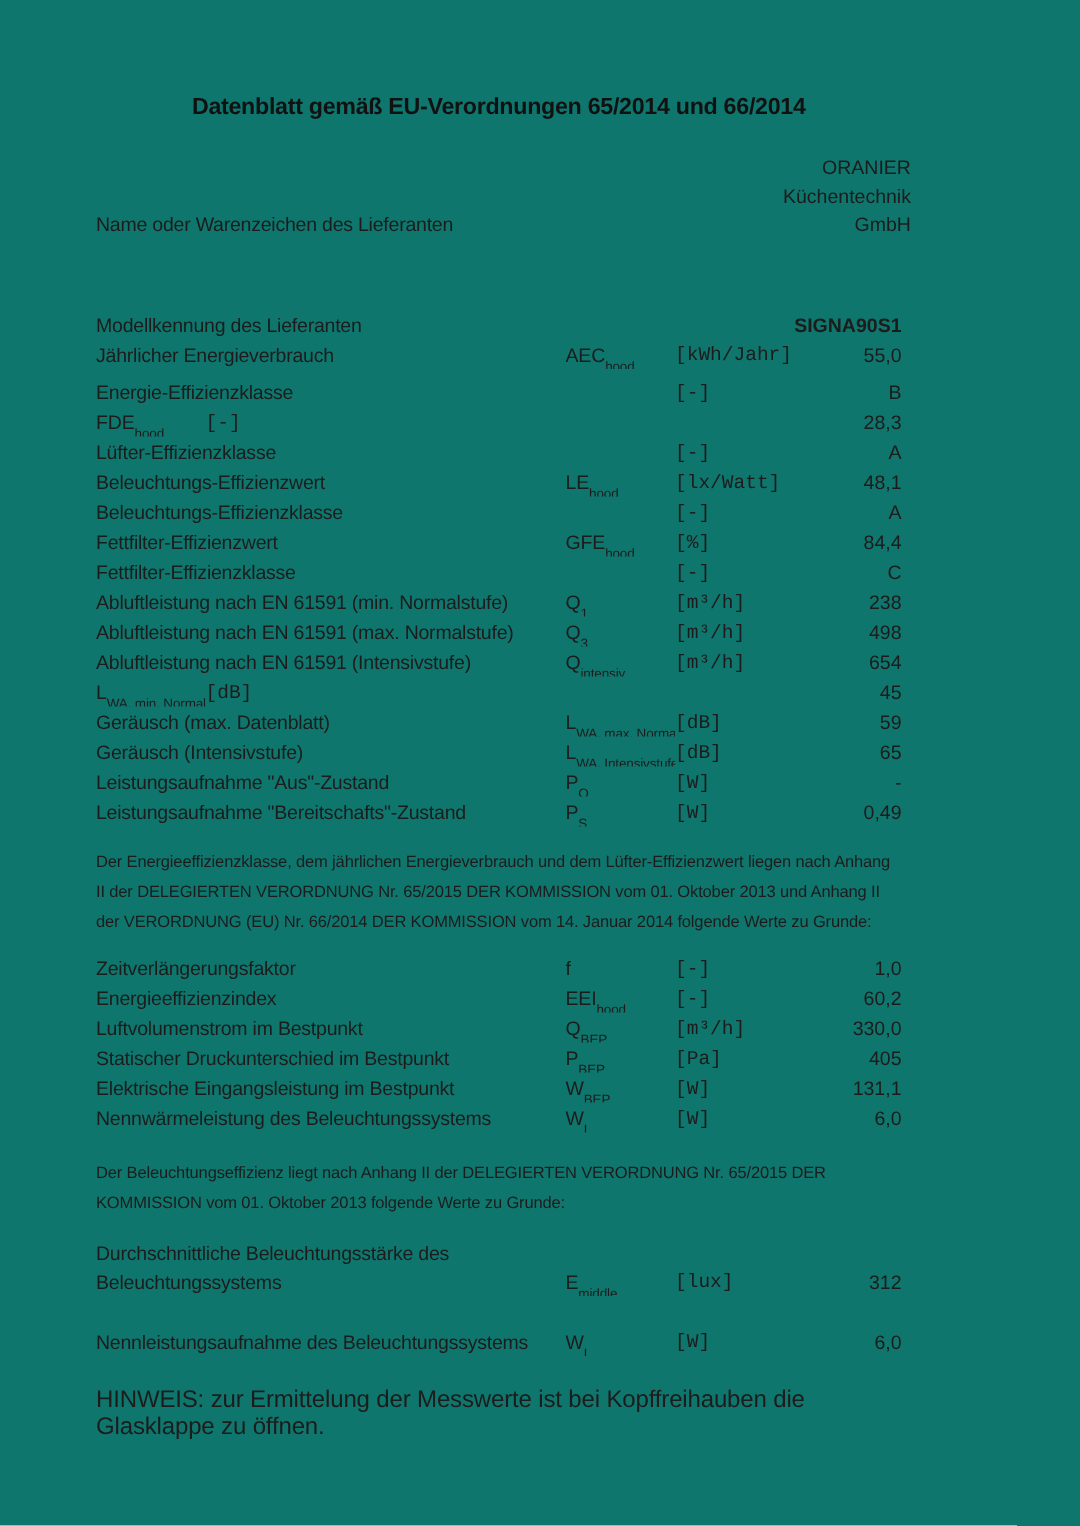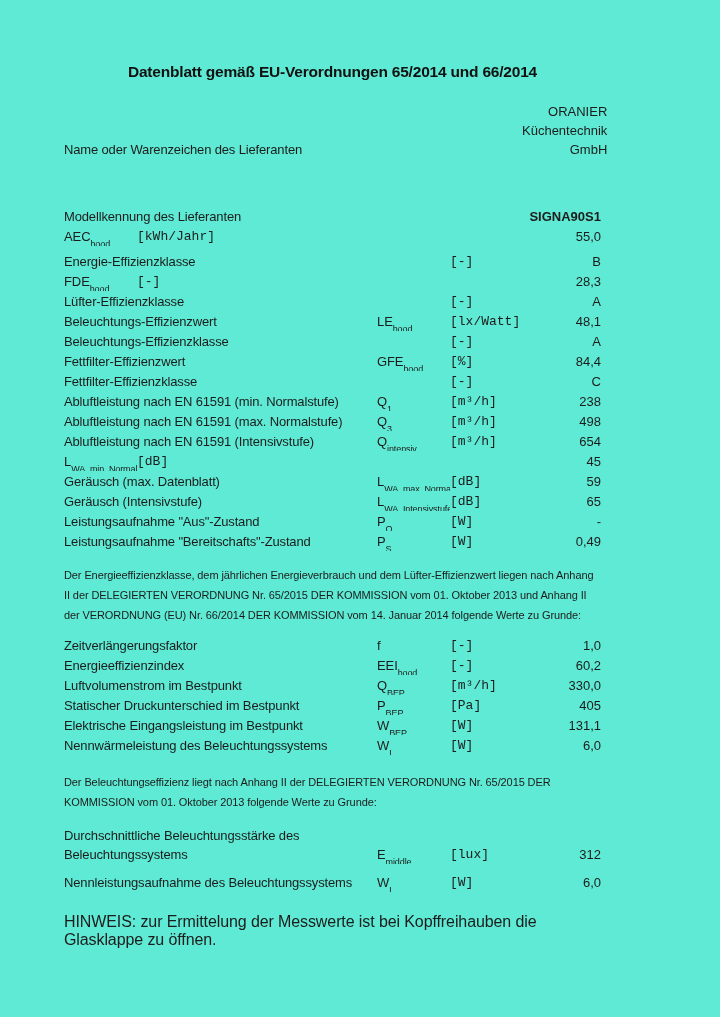--- a/index.html
+++ b/index.html
@@ -1,21 +1,21 @@
 <!DOCTYPE html>
 <html lang="de"><head>
 <meta charset="utf-8">
 <style>
   * { box-sizing: border-box; }
   html, body { margin: 0; padding: 0; background: #ffffff; }
   .page {
     position: relative;
     width: 720px;
     height: 1017px;
-    background: #5eead4;
+    background: #0f766e;
     color: #1c1c1c;
     font-family: "Liberation Sans", sans-serif;
     font-size: 13px;
     overflow: hidden;
   }
   .content {
     position: absolute;
     left: 64px;
     top: 0;
     width: 537px;
@@ -31,21 +31,21 @@
   }
   .dtable { margin-top: 20px; }
   .row {
     display: flex;
     align-items: flex-end;
     min-height: 20px;
     line-height: 19px;
   }
   
   #t1 .row:nth-child(4) { margin-top: 5px; justify-content: flex-end; }
-  #t3 .row:nth-child(2) { margin-top: 8px; }
+  #t3 .row:nth-child(2) { margin-top: 20px; }
   .c-label {
     flex: none;
     width: 313px;
     white-space: pre-line;
     letter-spacing: -0.15px;
   }
   .c-sym {
     flex: none;
     width: 73px;
     overflow: hidden;
@@ -91,20 +91,21 @@
           <span class="c-unit"></span>
           <span class="c-val">ORANIER Küchentechnik GmbH</span>
         </div>
         <div class="row">
           <span class="c-label">Modellkennung des Lieferanten</span>
           <span class="c-sym"></span>
           <span class="c-unit"></span>
           <span class="c-val" style="font-weight: 700; margin-top: 48px;">SIGNA90S1</span>
         </div>
         <div class="row">
+          <span class="c-label">Jährlicher Energieverbrauch</span>
           <span class="c-sym">AEC<sub>hood</sub></span>
           <span class="c-unit">[kWh/Jahr]</span>
           <span class="c-val">55,0</span>
         </div>
         <div class="row">
           <span class="c-label">Energie-Effizienzklasse</span>
           <span class="c-sym"></span>
           <span class="c-unit">[-]</span>
           <span class="c-val">B</span>
         </div>

